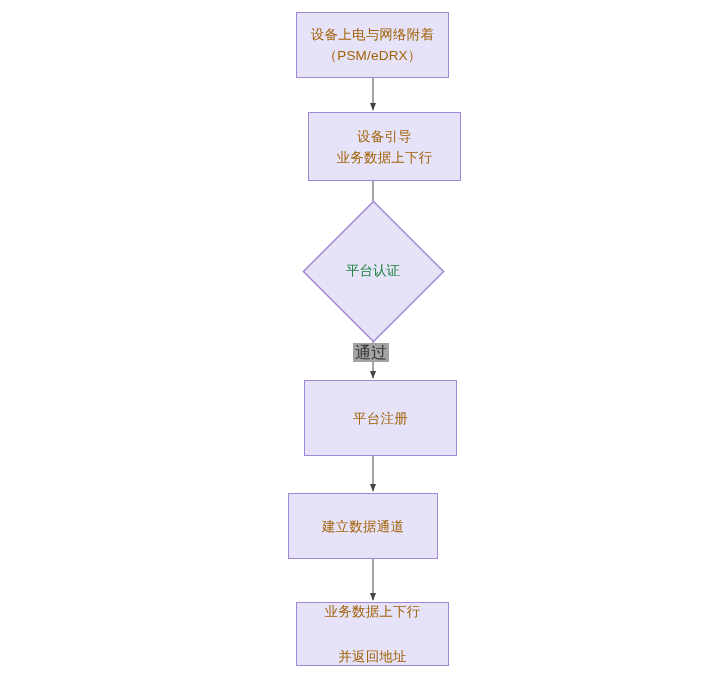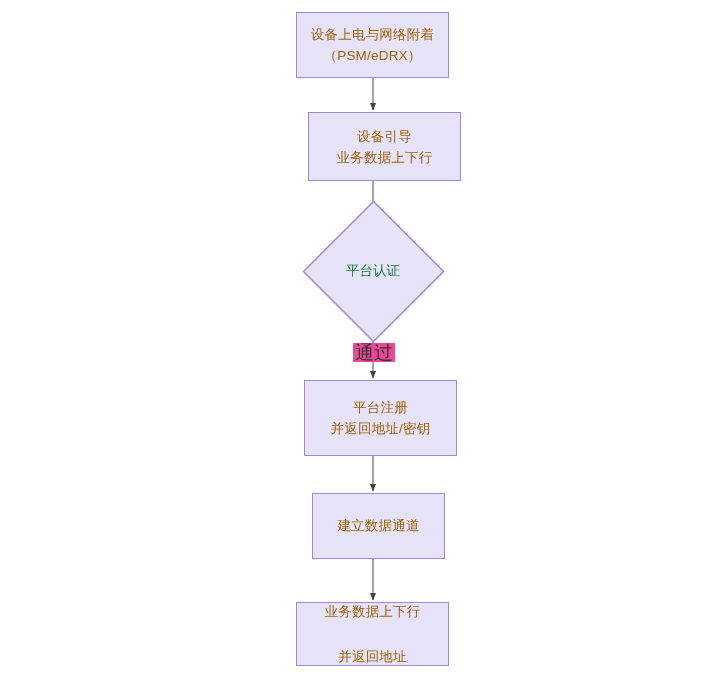--- a/index.html
+++ b/index.html
@@ -68,23 +68,23 @@
     z-index: 2;
     color: #15803d;
     font-size: 13.5px;
     line-height: 20px;
     text-align: center;
     white-space: nowrap;
   }
   .edge-label {
     position: absolute;
     z-index: 5;
-    background: #ec4899;
+    background: #a3a3a3;
     color: #333333;
-    font-size: 19px;
+    font-size: 16px;
     line-height: 17px;
     padding: 1px 2px;
     white-space: nowrap;
   }
 </style>
 </head>
 <body>
 
 <svg id="flow-canvas" viewBox="0 0 726 700" xmlns="http://www.w3.org/2000/svg">
   <defs>
@@ -113,23 +113,22 @@
 
 <div class="decision" style="left:302px; top:200px;">
   <span class="diamond-shape"></span>
   <span class="decision-text">平台认证</span>
 </div>
 
 <span class="edge-label" style="left:353px; top:343px;">通过</span>
 
 <div class="node process" style="left:296px; top:380px; width:153px; height:76px;margin-left:8px;">
   <span class="node-line">平台注册</span>
-  <span class="node-line">并返回地址/密钥</span>
 </div>
 
-<div class="node process" style="left:312px; top:493px; width:133px; height:66px;font-family:Liberation Mono, monospace;">
+<div class="node process" style="left:288px; top:493px; width:150px; height:66px;">
   <span class="node-line">建立数据通道</span>
 </div>
 
 <div class="node process" style="left:296px; top:602px; width:153px; height:64px;gap:24px;">
   <span class="node-line">业务数据上下行</span>
   <span class="node-line">并返回地址</span>
 </div>
 
 </body></html>

